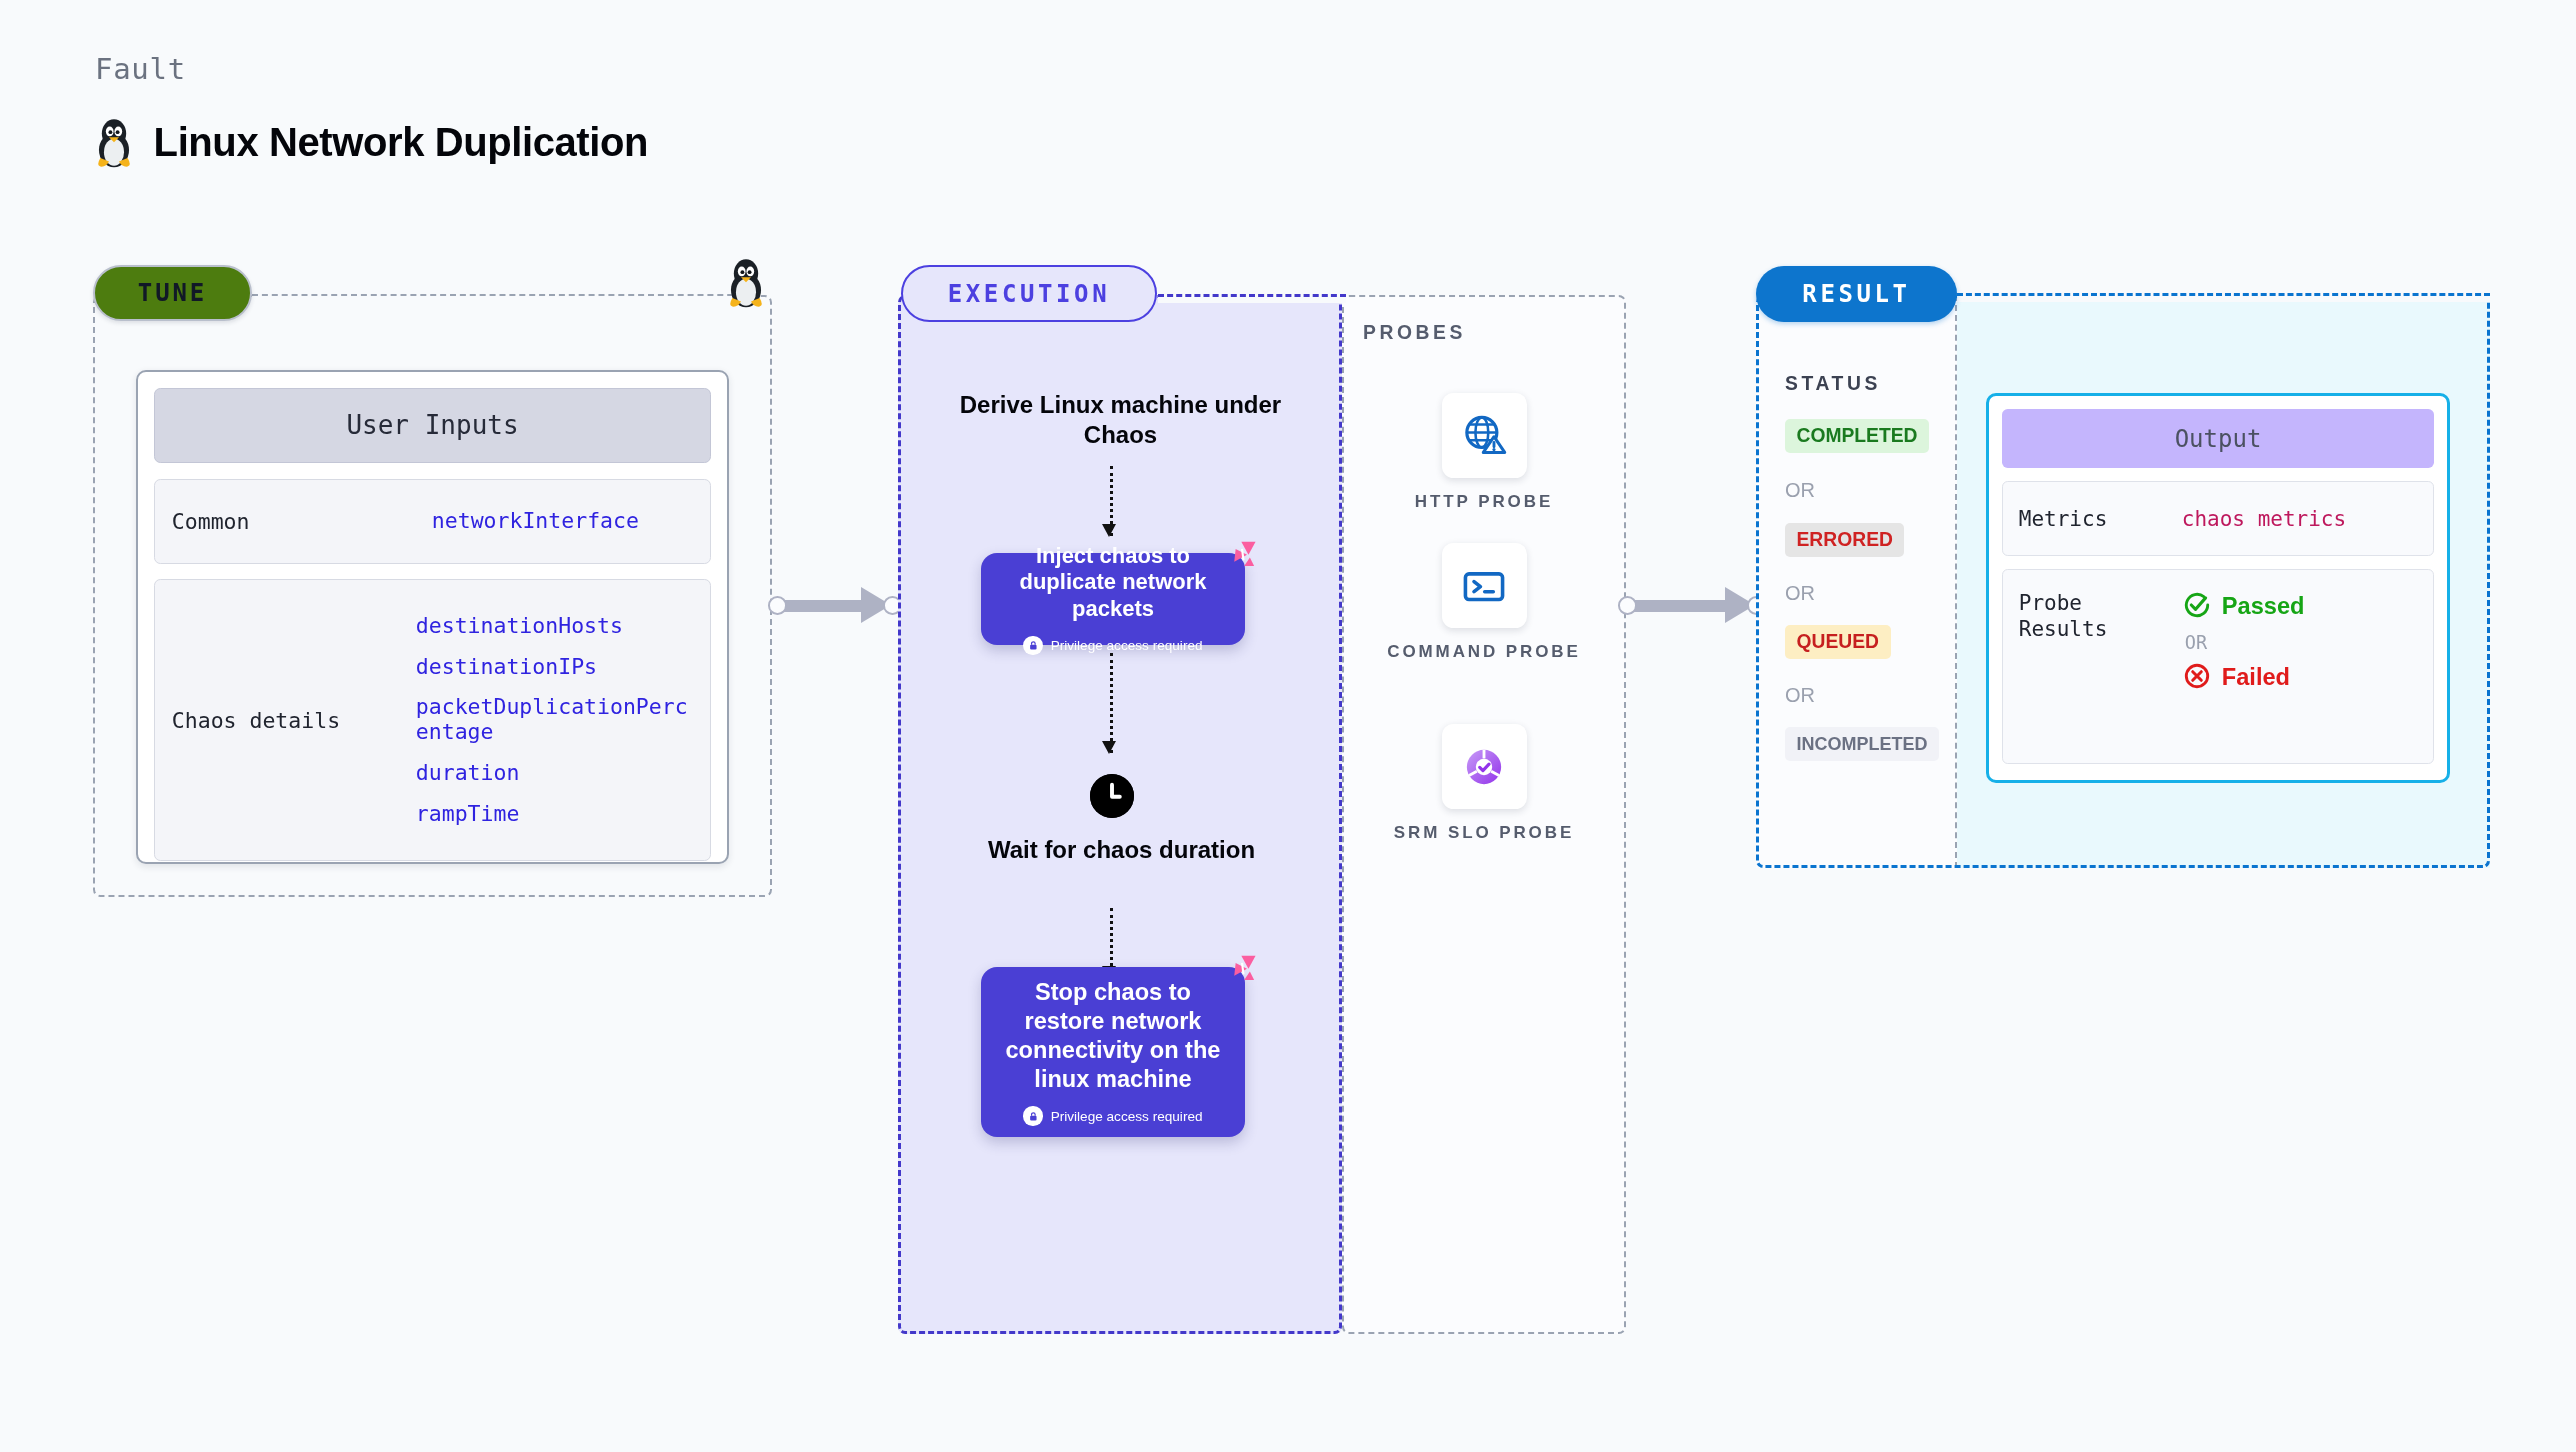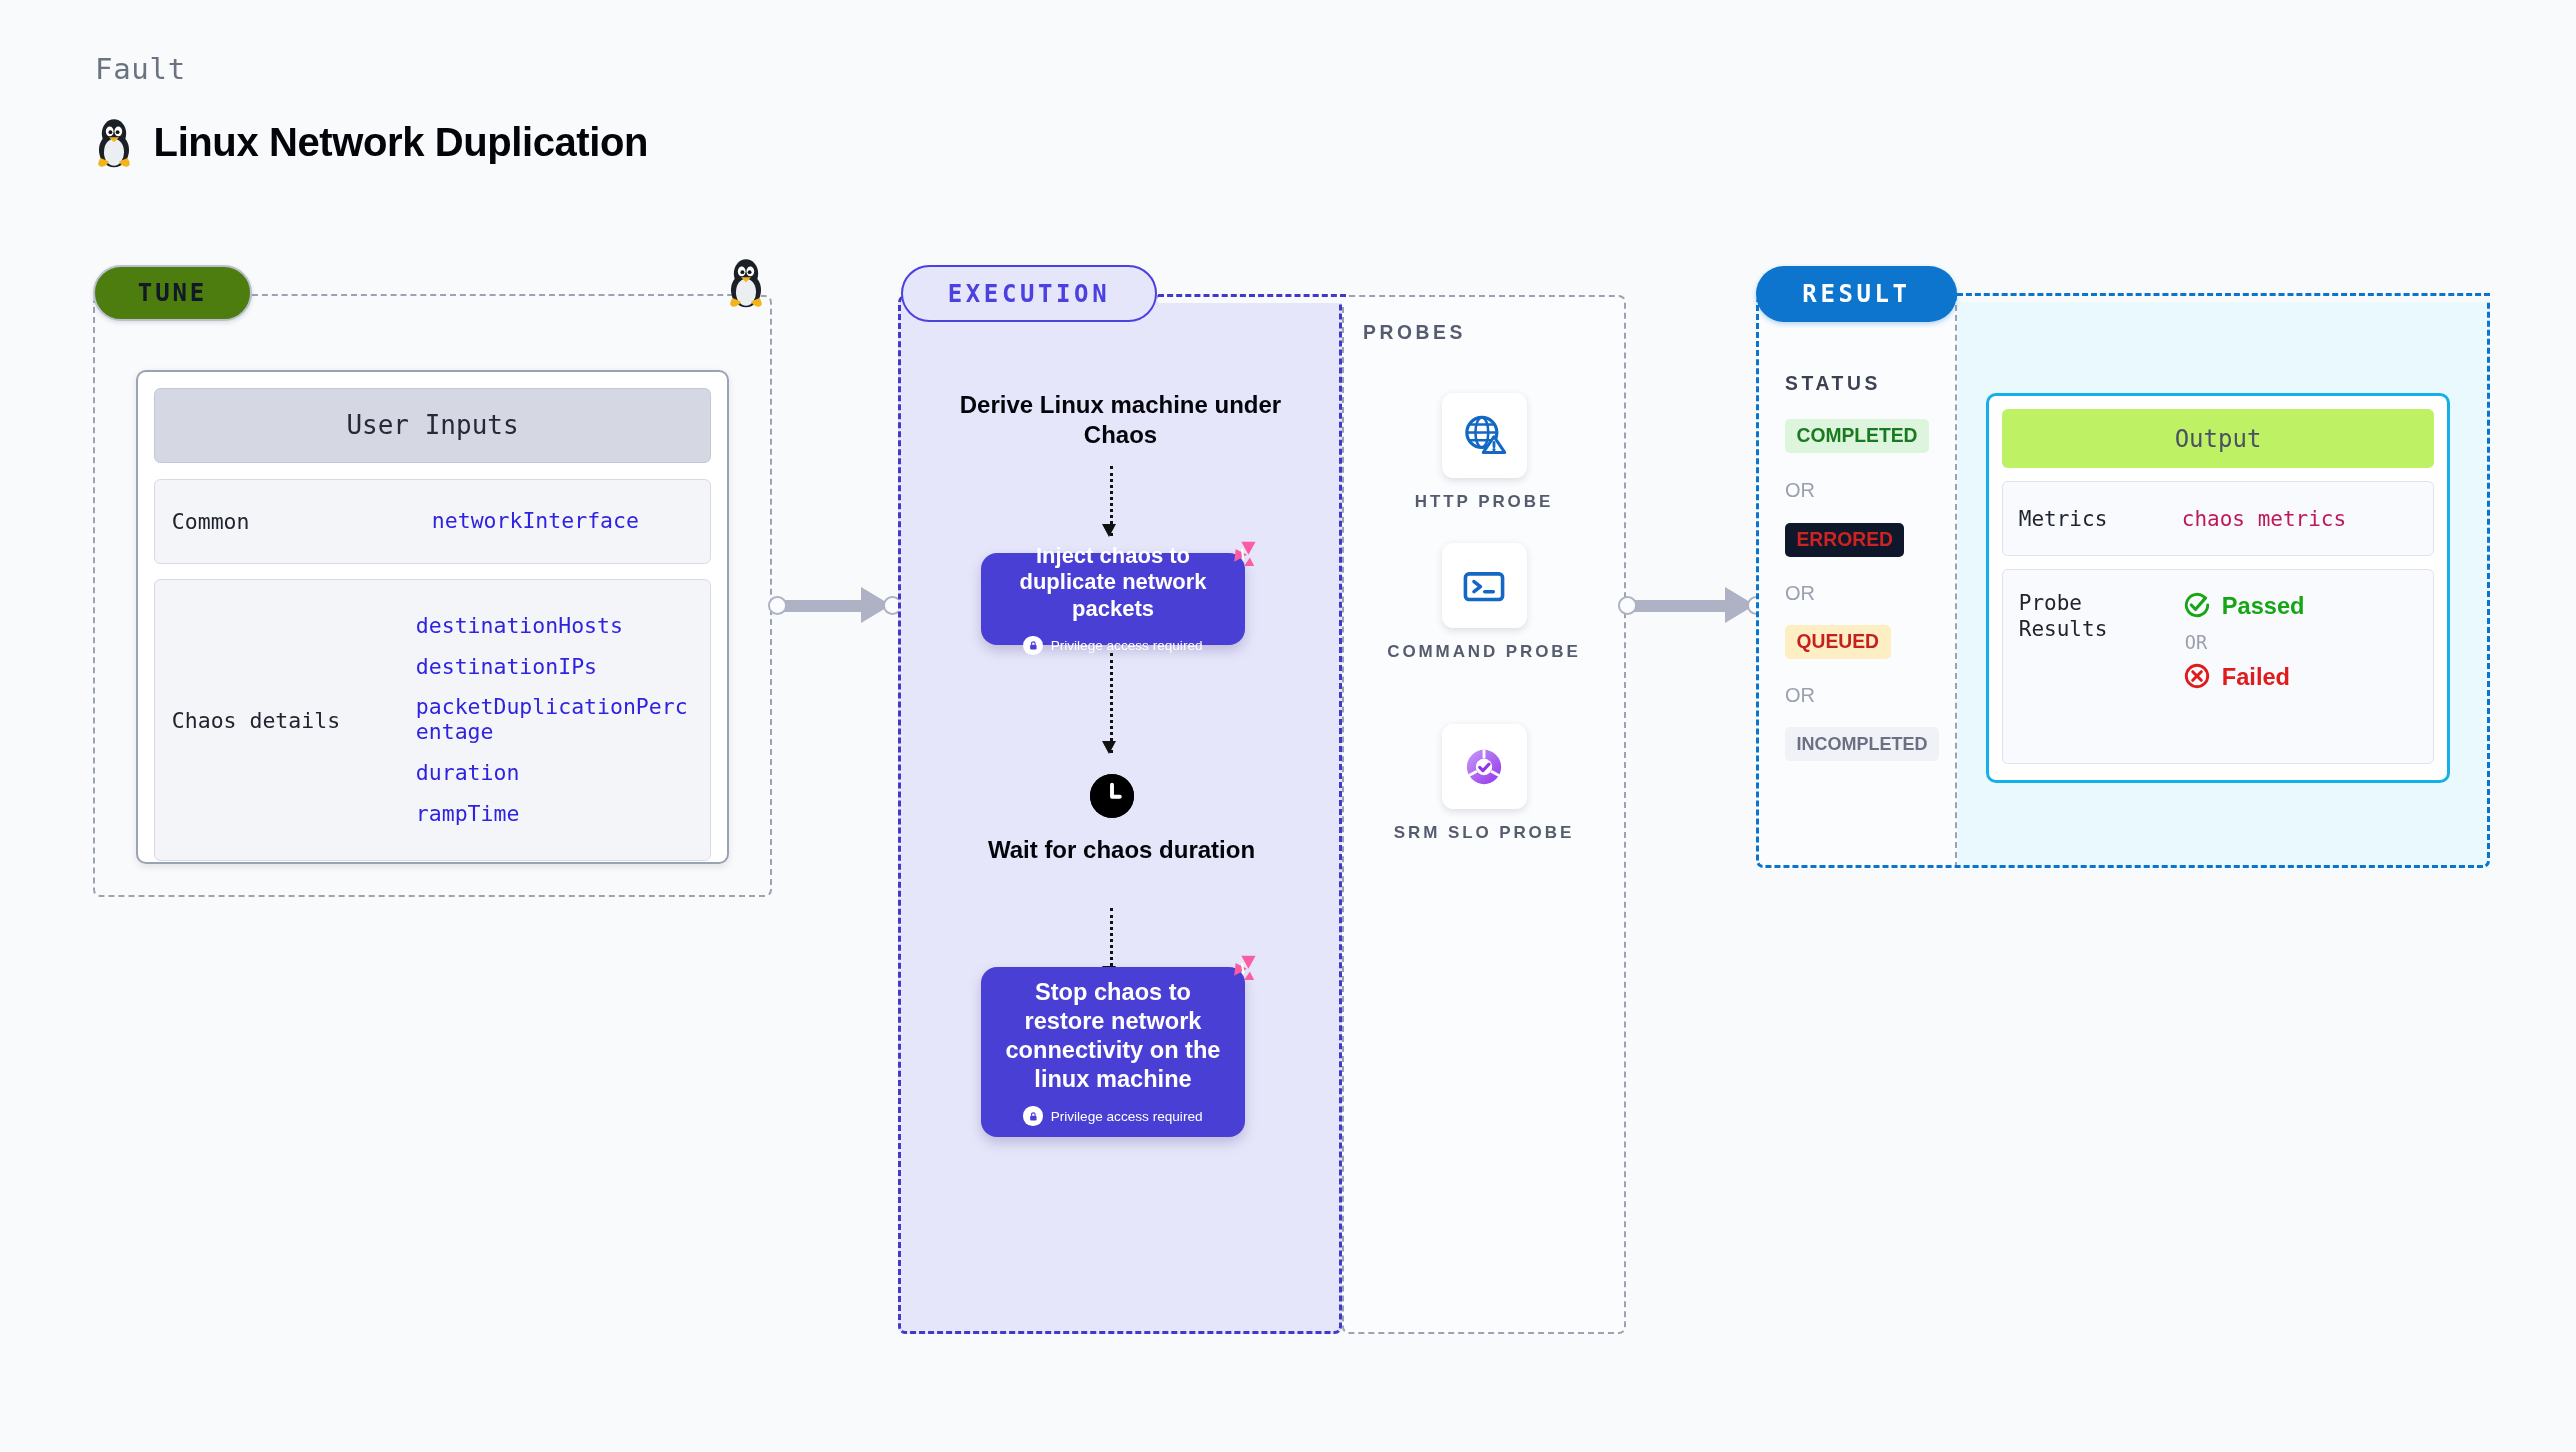--- a/index.html
+++ b/index.html
@@ -198,21 +198,21 @@
   }
   .ortxt {
     position:absolute; font-size: 20px; color: #9aa0ae;
   }
   #output-card {
     position:absolute; left: 1986px; top: 393px; width: 464px; height: 390px;
     background:#fff; border: 3.6px solid #16b0e8; border-radius: 10px;
     padding: 13px;
   }
   #out-head {
-    height: 59px; background:#bef264; border-radius: 5.7px;
+    height: 59px; background:#c4b5fd; border-radius: 5.7px;
     display:flex; align-items:center; justify-content:center;
     font-family:"DejaVu Sans Mono", monospace; font-size:24px; color:#4b5162;
   }
   .out-row {
     margin-top: 13px; background:#f9fafd; border:0.7px solid #dfe2ea;
     border-radius: 5.7px; display:flex; align-items:center;
     padding: 11.5px 15.8px; font-family:"DejaVu Sans Mono", monospace;
   }
   #out-metrics { height: 75px; }
   #out-metrics .lbl { font-size: 21px; color:#20242f; width: 163px; }
@@ -439,21 +439,21 @@
 <div id="output-region"></div>
 <div id="status-col"></div>
 <div class="panel" id="result-panel"></div>
 <div id="result-topmask"></div>
 <div id="result-dashtop"></div>
 <div class="pill" id="result-pill">RESULT</div>
 <div id="status-label">STATUS</div>
 
 <div class="badge" style="left:1785px; top:419px; background:#dcf5dc; color:#1a7a1f;">COMPLETED</div>
 <div class="ortxt" style="left:1785px; top:479px;">OR</div>
-<div class="badge" style="left:1785px; top:523px; background:#0f172a; color:#cf2222;">ERRORED</div>
+<div class="badge" style="left:1785px; top:523px; background:#e5e5e5; color:#cf2222;">ERRORED</div>
 <div class="ortxt" style="left:1785px; top:582px;">OR</div>
 <div class="badge" style="left:1785px; top:625px; background:#fdeec3; color:#c61f1f;">QUEUED</div>
 <div class="ortxt" style="left:1785px; top:684px;">OR</div>
 <div class="badge" style="left:1785px; top:727px; background:#f1f2f7; color:#6b7183; font-size:18px;">INCOMPLETED</div>
 
 <div id="output-card">
   <div id="out-head">Output</div>
 
   <div class="out-row" id="out-metrics">
     <div class="lbl">Metrics</div>

